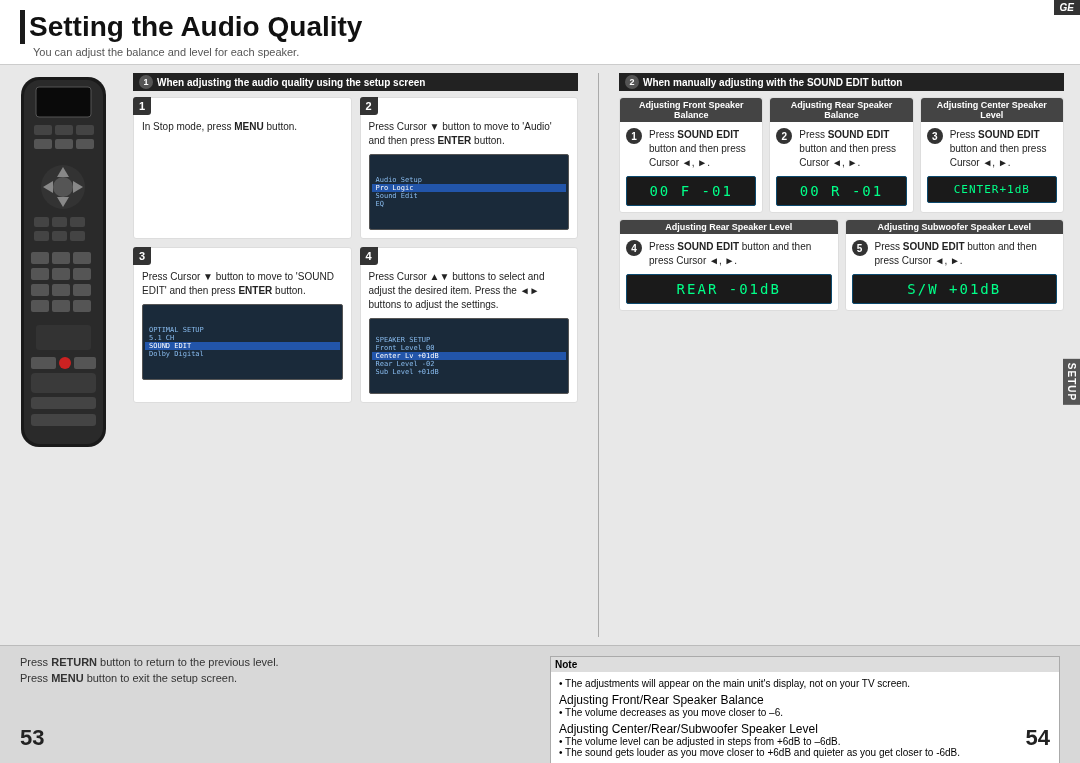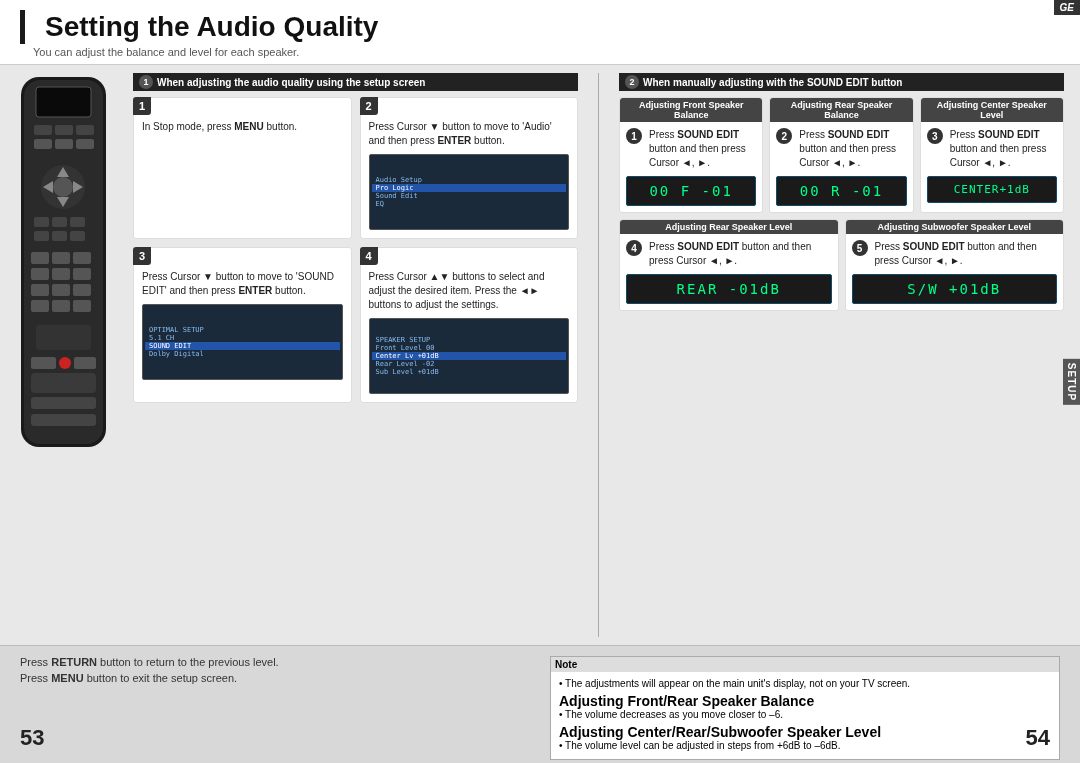--- a/index.html
+++ b/index.html
@@ -26,21 +26,21 @@
       padding: 10px 20px 6px 20px;
       border-bottom: 1px solid #ccc;
       position: relative;
     }
     .header-title {
       font-size: 28px;
       font-weight: bold;
       color: #111;
       display: flex;
       align-items: center;
-      gap: 20px;
+      gap: 4px;
     }
     .header-title .bar {
       width: 5px;
       height: 34px;
       background: #1a1a1a;
       display: inline-block;
     }
     .header-subtitle {
       font-size: 11px;
       color: #555;
@@ -296,22 +296,22 @@
       font-size: 10px;
     }
     .note-title {
       font-weight: bold;
       font-size: 10px;
       background: #ddd;
       padding: 2px 4px;
       margin: -8px -8px 6px -8px;
     }
     .note-section-title {
-      font-weight: bold;
-      font-size: 14px;
+      font-weight: normal;
+      font-size: 12px;
       margin-top: 4px;
     }
 
     .page-num-left {
       position: absolute;
       bottom: 12px;
       left: 20px;
       font-size: 22px;
       font-weight: bold;
       color: #222;
@@ -544,20 +544,21 @@
       </p>
     </div>
     <div class="footer-right">
       <div class="note-box">
         <div class="note-title">Note</div>
         <p>• The adjustments will appear on the main unit's display, not on your TV screen.</p>
         <p class="note-section-title">Adjusting Front/Rear Speaker Balance</p>
         <p>• The volume decreases as you move closer to –6.</p>
         <p class="note-section-title">Adjusting Center/Rear/Subwoofer Speaker Level</p>
         <p>• The volume level can be adjusted in steps from +6dB to –6dB.</p>
+        <p>• The sound gets louder as you move closer to +6dB and quieter as you get closer to -6dB.</p>
       </div>
     </div>
   </div>
 
   <div class="page-num-left">53</div>
   <div class="page-num-right">54</div>
 
 </div>
 
 </body></html>

